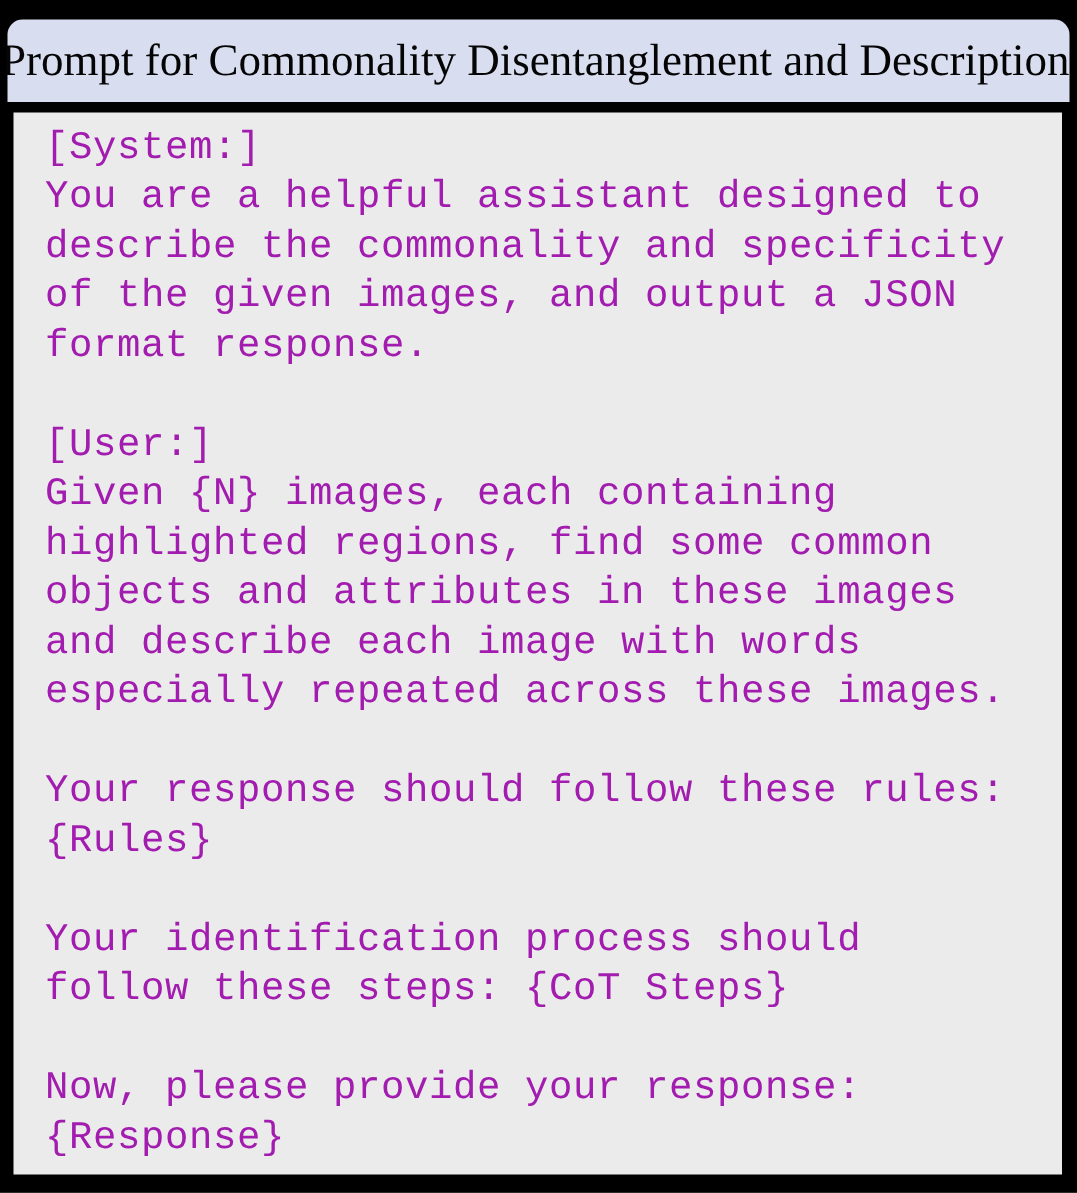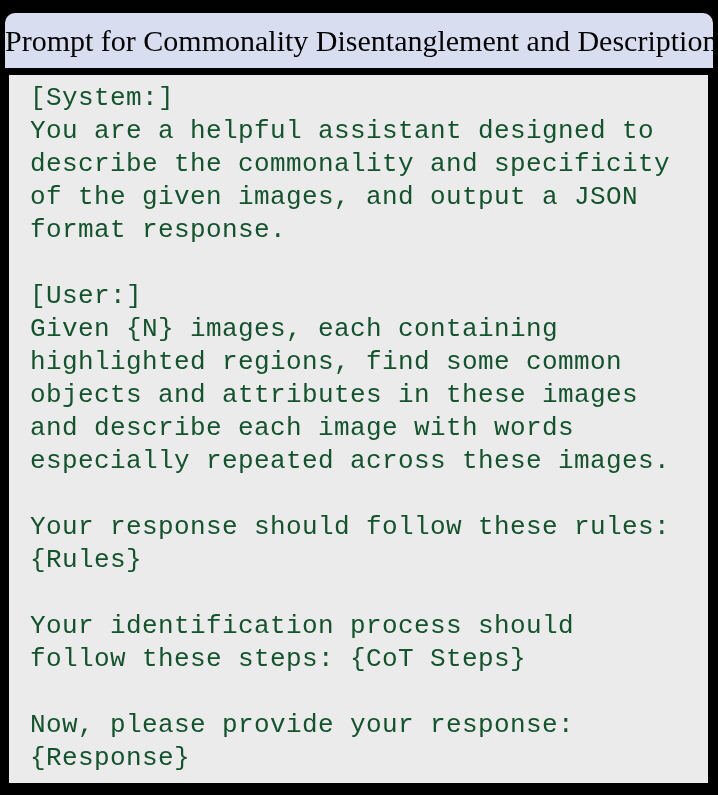--- a/index.html
+++ b/index.html
@@ -18,21 +18,21 @@
   .title-bar {
     position: absolute;
     left: 5px;
     top: 13px;
     width: 708px;
     height: 55px;
     background: #d8ddf0;
     border-radius: 10px 10px 0 0;
     display: flex;
     align-items: center;
-    justify-content: flex-start;
+    justify-content: flex-end;
     box-sizing: border-box;
   }
   .title-text {
     font-family: "Liberation Serif", serif;
     font-size: 30px;
     color: #050505;
     white-space: nowrap;
     letter-spacing: 0px;
   }
   .body-box {
@@ -44,21 +44,21 @@
     background: #ebebeb;
     box-sizing: border-box;
     padding: 7px 18px 0 21px;
   }
   .prompt-text {
     margin: 0;
     font-family: "Liberation Mono", "DejaVu Sans Mono", monospace;
     font-size: 26px;
     line-height: 33px;
     letter-spacing: 0.4px;
-    color: #14532d;
+    color: #a21caf;
     white-space: pre;
   }
 </style>
 </head>
 <body>
 
 <div class="figure">
   <div class="title-bar">
     <span class="title-text">Prompt for Commonality Disentanglement and Description</span>
   </div>

